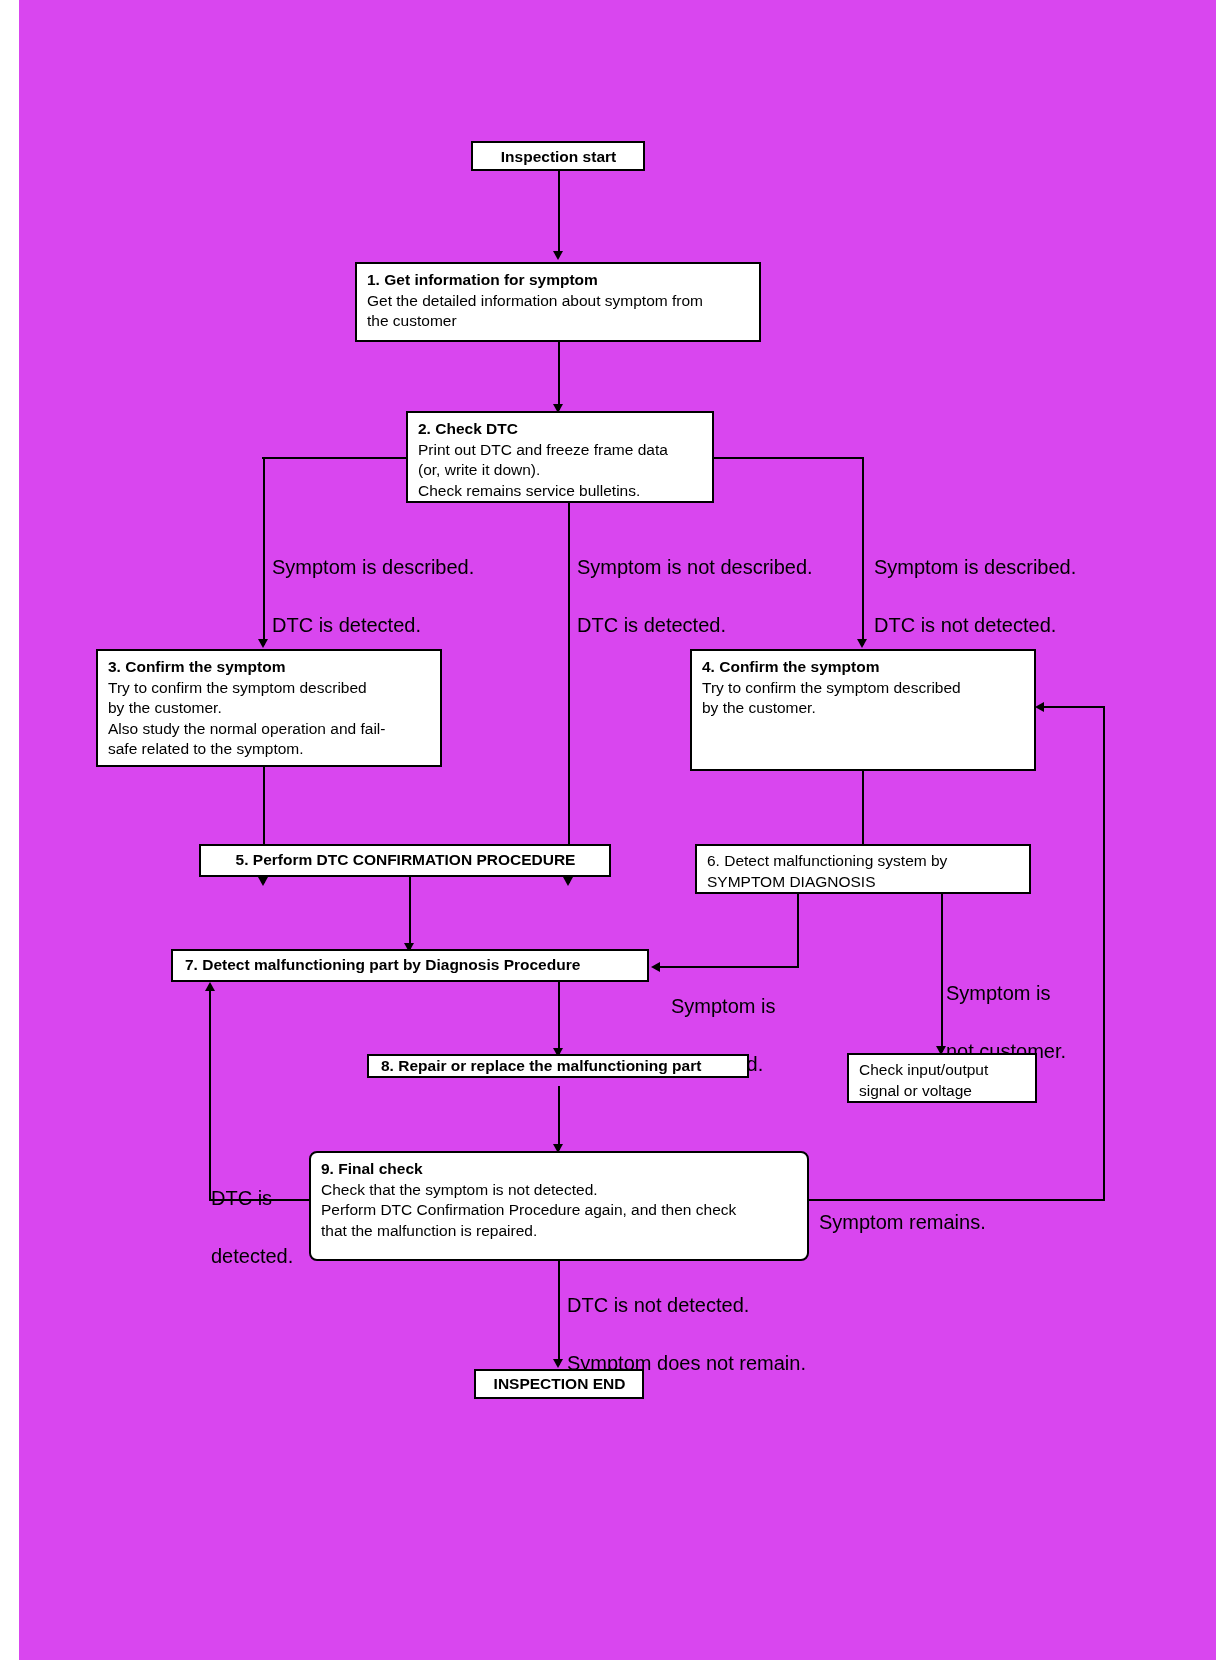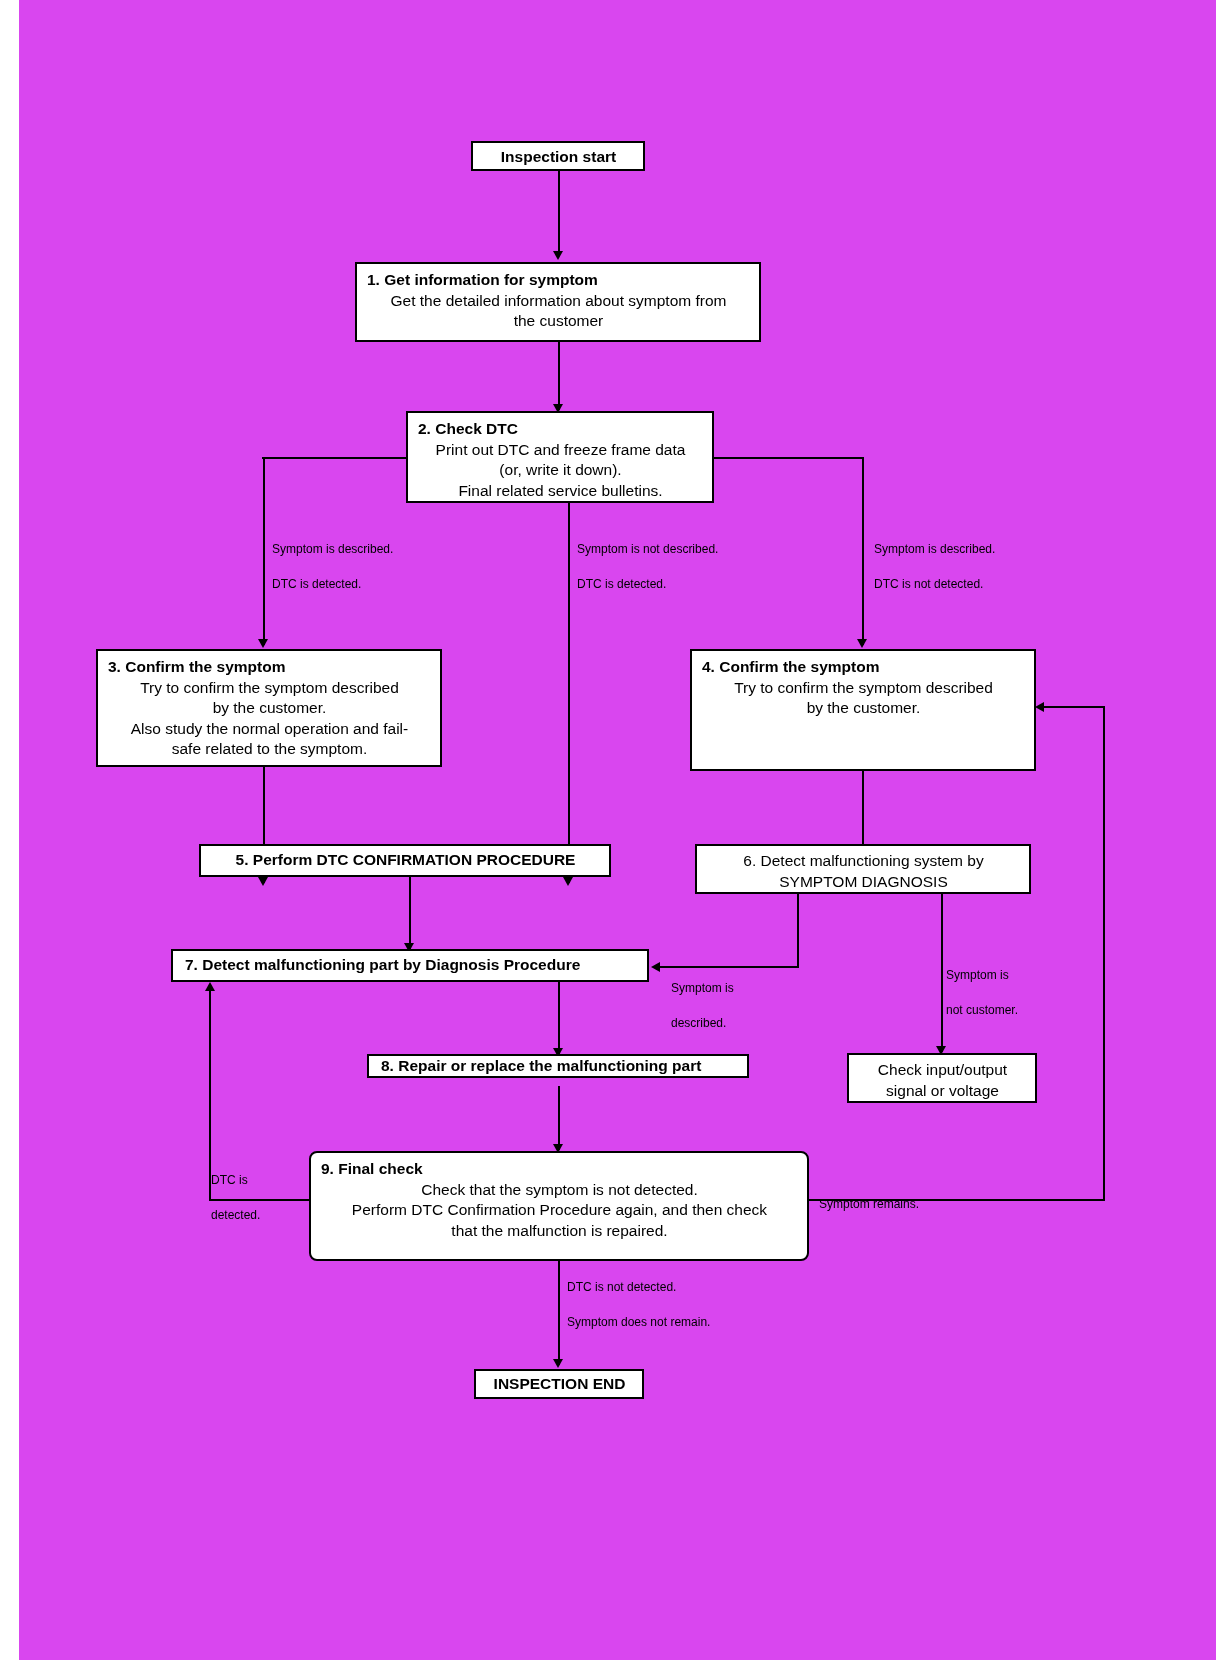--- a/index.html
+++ b/index.html
@@ -29,21 +29,20 @@
     padding: 6px 9px 6px 10px;
     z-index: 5;
   }
   .box .ttl {
     font-weight: bold;
     display: block;
   }
   .box .ln {
     display: block;
     font-weight: normal;
-    text-align: center;
   }
   .box.center-txt {
     text-align: center;
   }
   .box.bold-all {
     font-weight: bold;
   }
   .box.vcenter {
     display: flex;
     flex-direction: column;
@@ -75,21 +74,21 @@
     position: absolute;
     width: 0;
     height: 0;
     border-top: 5px solid transparent;
     border-bottom: 5px solid transparent;
     border-right: 9px solid #000;
     z-index: 3;
   }
   .lbl {
     position: absolute;
-    font-size: 12px;
+    font-size: 20px;
     line-height: 1.45;
     white-space: pre-line;
     z-index: 4;
     background: transparent;
   }
 </style>
 </head>
 <body>
 
 <div id="canvas">
@@ -107,21 +106,21 @@
     <span class="ln">the customer</span>
   </div>
 
   <div class="vline" style="left:539px; top:342px; height:68px;"></div>
   <div class="arrow-down" style="left:534px; top:404px;"></div>
 
   <div class="box" style="left:387px; top:411px; width:308px; height:92px;">
     <span class="ttl">2. Check DTC</span>
     <span class="ln">Print out DTC and freeze frame data</span>
     <span class="ln">(or, write it down).</span>
-    <span class="ln">Final related service bulletins.</span>
+    <span class="ln">Check remains service bulletins.</span>
   </div>
 
   <div class="hline" style="left:243px; top:457px; width:146px;"></div>
   <div class="vline" style="left:244px; top:457px; height:188px;"></div>
   <div class="arrow-down" style="left:239px; top:639px;"></div>
 
   <div class="vline" style="left:549px; top:503px; height:380px;"></div>
   <div class="arrow-down" style="left:544px; top:877px;"></div>
 
   <div class="hline" style="left:693px; top:457px; width:152px;"></div>

